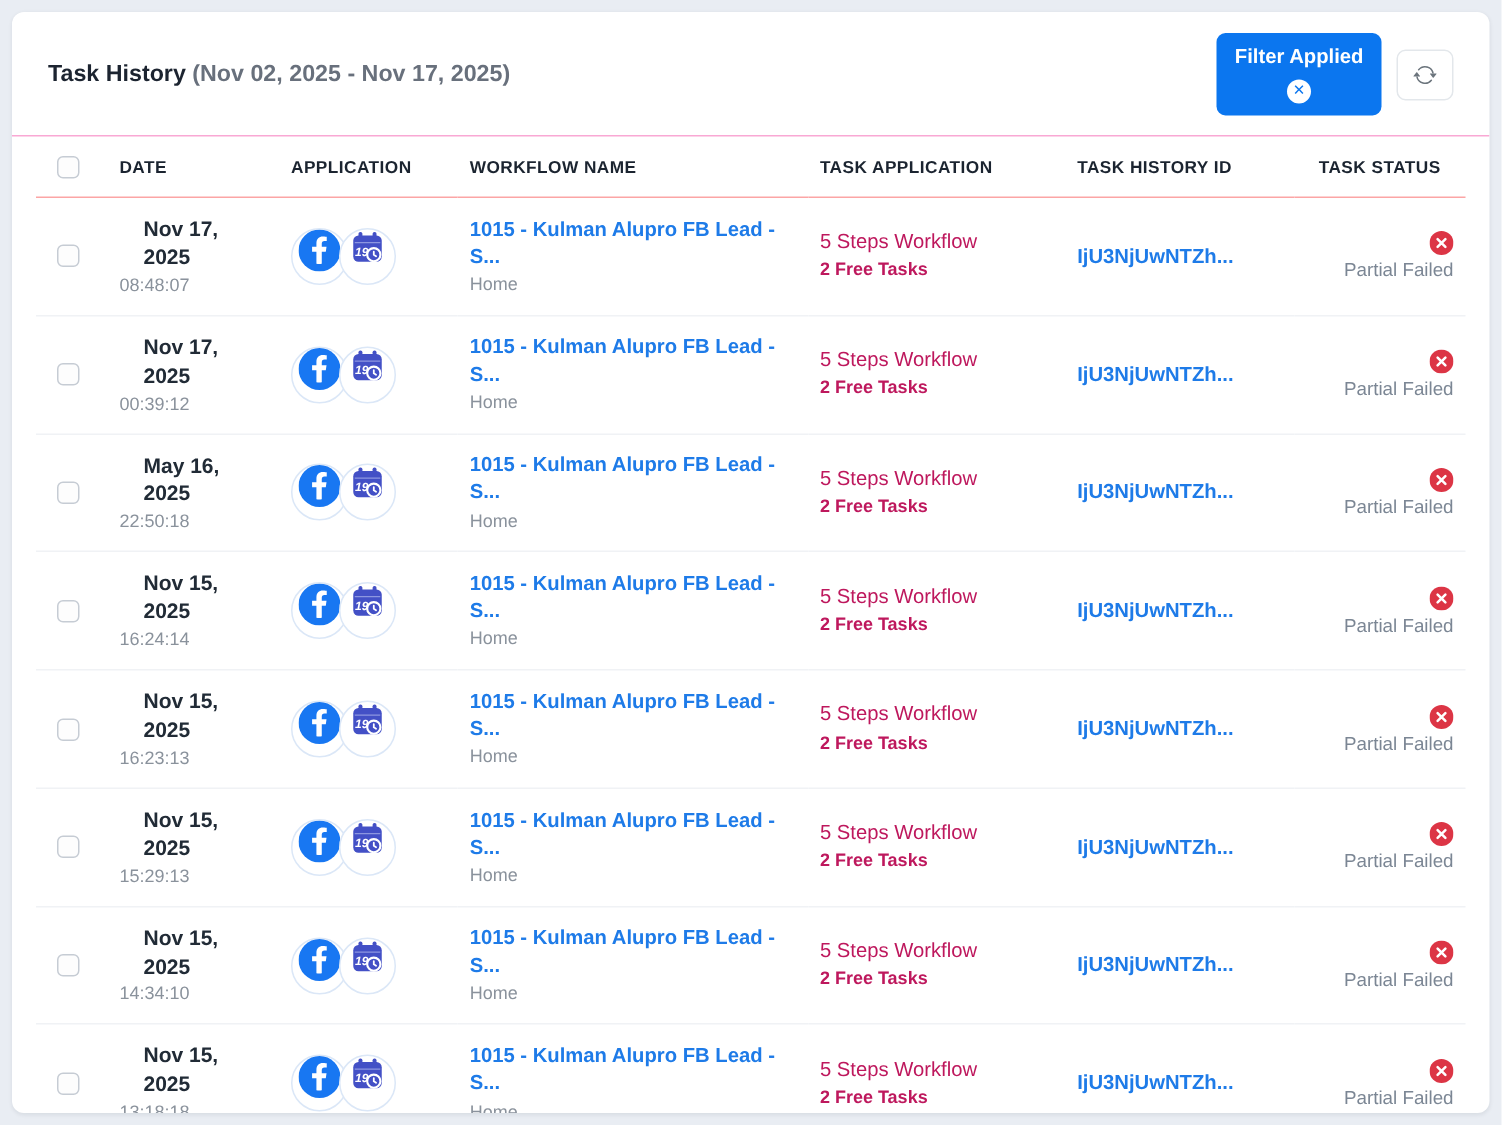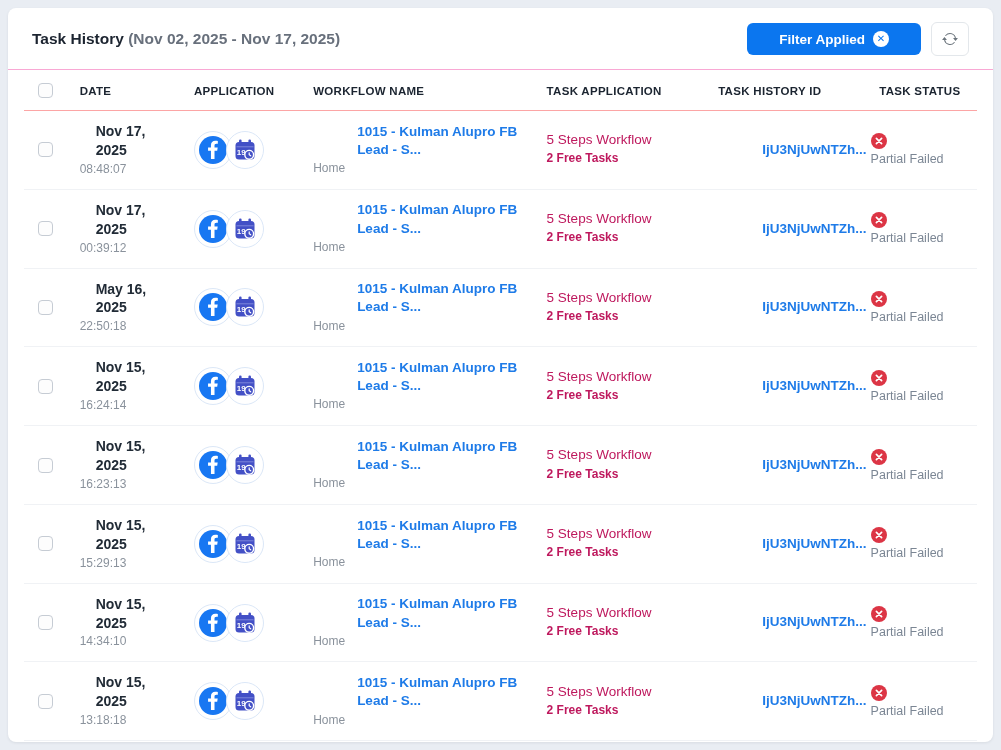--- a/index.html
+++ b/index.html
@@ -30,26 +30,27 @@
   .title { font-size: 15.5px; font-weight: bold; color: #1c2430; }
   .title .range { color: #68707c; font-weight: bold; }
   .header-actions { display: flex; align-items: center; gap: 10px; }
   .btn-filter {
     background: #0b76ef;
     color: #fff;
     border: none;
     border-radius: 6px;
     font-size: 13.5px;
     font-weight: bold;
-    padding: 8px 32px;
+    padding: 8px 12px;
     display: flex;
     align-items: center;
     gap: 8px;
     cursor: pointer;
     font-family: inherit;
+    flex-direction: column;
   }
   .btn-filter .x-circle {
     width: 16px; height: 16px;
     background: #fff; color: #0b76ef;
     border-radius: 50%;
     font-size: 10px; font-weight: bold;
     display: flex; align-items: center; justify-content: center;
     line-height: 1;
   }
   .btn-refresh {
@@ -92,33 +93,33 @@
     width: 15px; height: 15px;
     border: 1px solid #c6ccd4;
     border-radius: 4px;
     background: #fdfdfd;
     cursor: pointer;
     display: block;
     margin-left: 6px;
   }
   .cell-main { font-size: 14px; font-weight: bold; color: #212b36; line-height: 1.35; padding-left: 16px; }
   .cell-sub { font-size: 12px; color: #8a929c; line-height: 1.5; }
-  .link { color: #1e7be8; font-size: 13.5px; font-weight: bold; text-decoration: none; display: block; line-height: 1.35; cursor: pointer; margin-left: 44px; }
+  .link { color: #1e7be8; font-size: 13.5px; font-weight: bold; text-decoration: none; display: block; line-height: 1.35; cursor: pointer; }
   .consumption-main { font-size: 13.5px; color: #be185d; line-height: 1.35; }
   .free-tasks { font-size: 12px; color: #be185d; font-weight: bold; line-height: 1.6; }
   .apps { display: flex; align-items: center; }
   .app-badge {
     width: 38px; height: 38px;
     background: #fff;
     border: 1px solid #dbe7f7;
     border-radius: 50%;
-    display: flex; align-items: center; justify-content: center;
+    display: flex; align-items: flex-start; justify-content: center; font-style: italic;
   }
   .app-badge + .app-badge { margin-left: -6px; }
-  .status-cell { display: flex; flex-direction: column; align-items: flex-start; gap: 3px; }
+  .status-cell { display: flex; flex-direction: column; align-items: flex-end; gap: 3px; }
   .status-text { font-size: 12.5px; color: #7b8694; }
 </style>
 </head>
 <body>
 
 <div class="card">
 
   <div class="card-header">
     <div class="title">
       <span>Task History</span>

